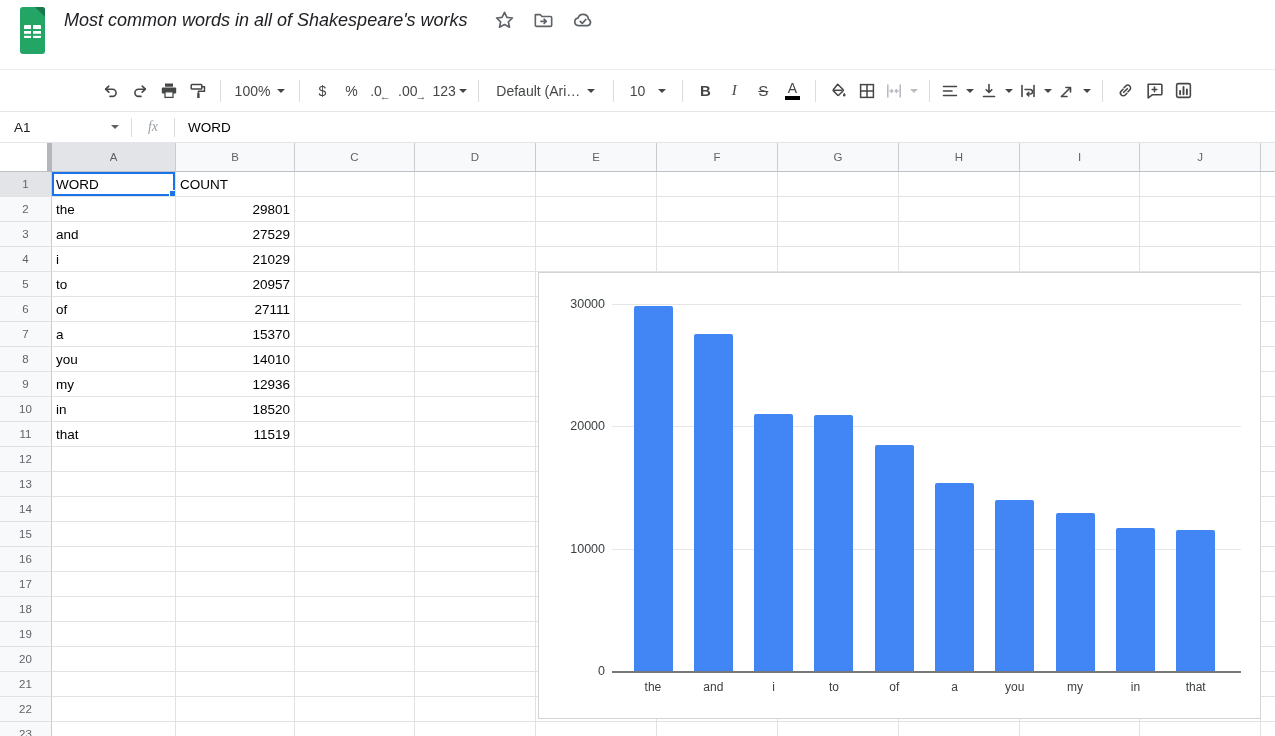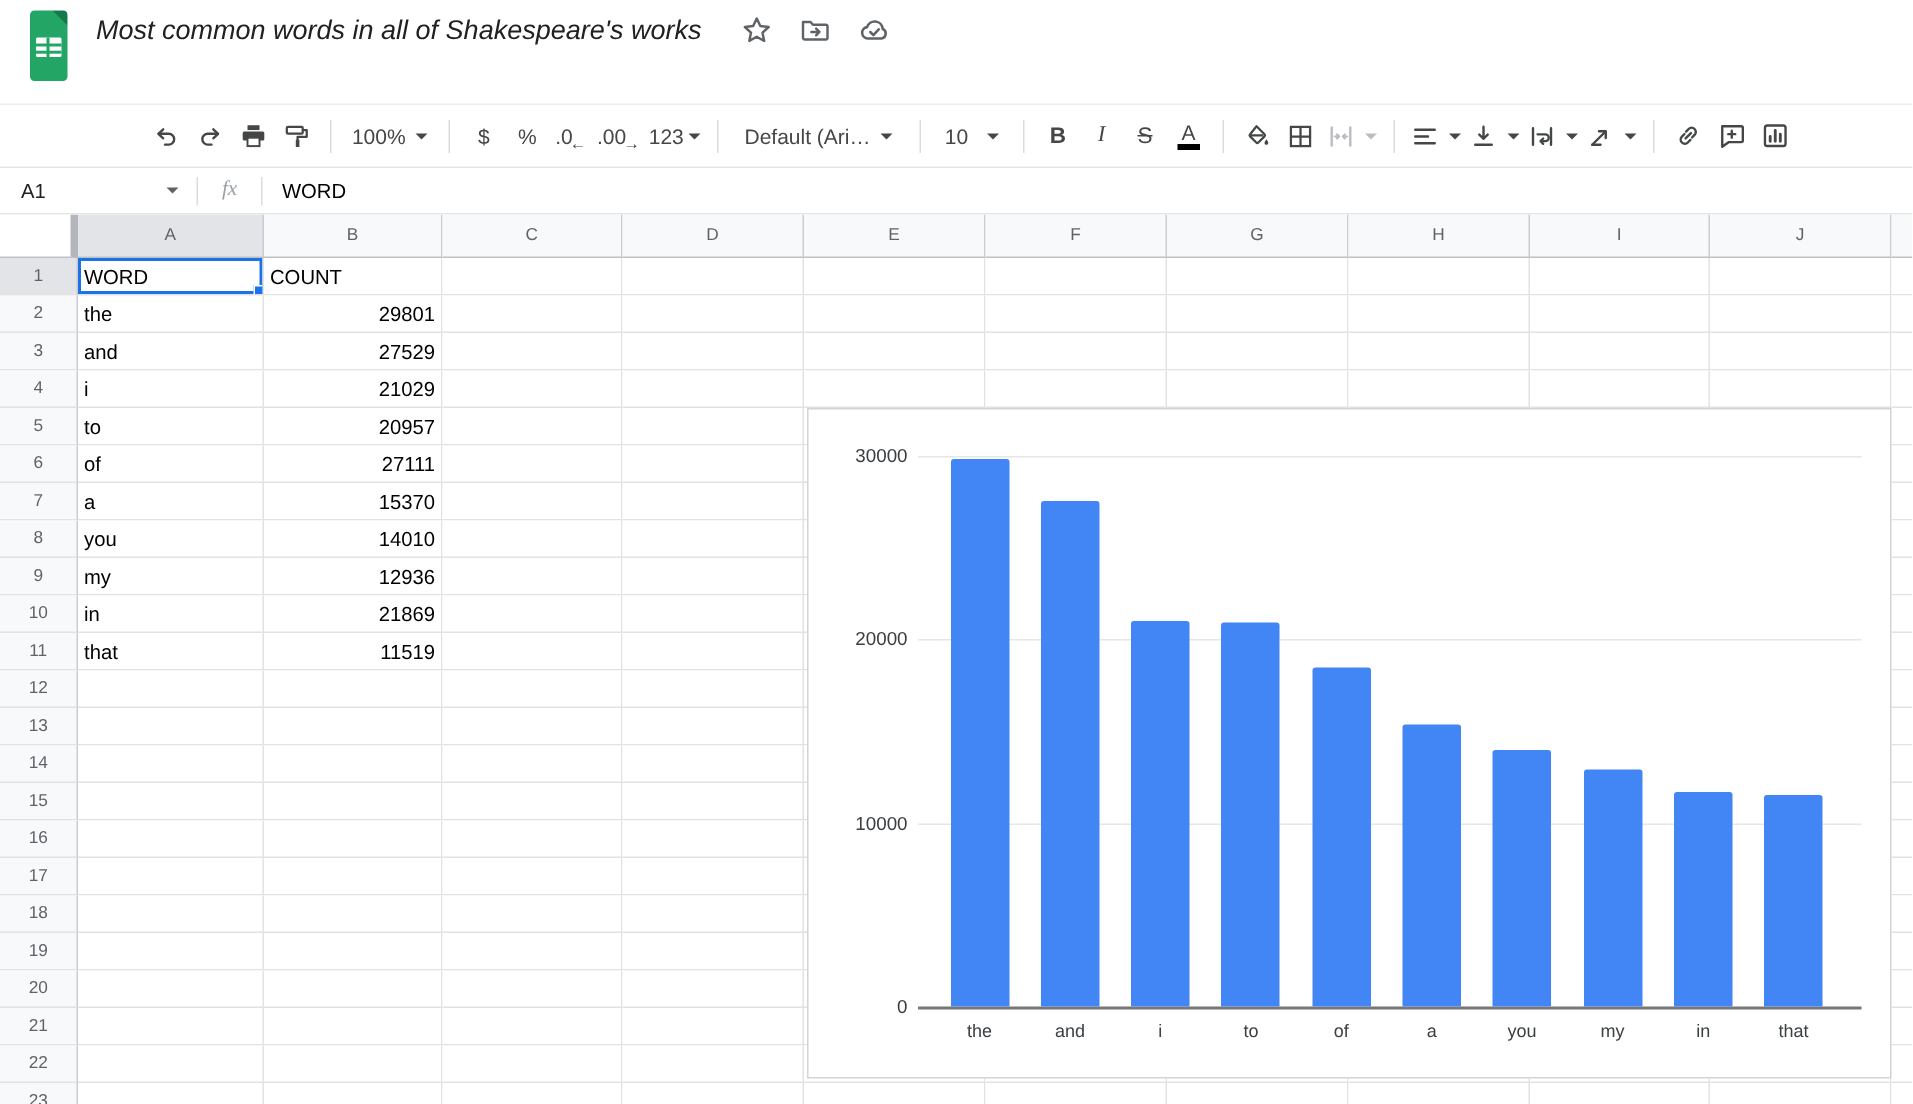--- a/index.html
+++ b/index.html
@@ -433,21 +433,21 @@
           <div class="cell" style="width: 121px;"></div>
           <div class="cell" style="width: 121px;"></div>
           <div class="cell" style="width: 121px;"></div>
           <div class="cell" style="width: 121px;"></div>
           <div class="cell" style="width: 120px;"></div>
           <div class="cell" style="width: 121px;"></div>
           <div class="cell filler"></div>
         </div>
         <div class="cell-row">
           <div class="cell" style="width: 124px;">in</div>
-          <div class="cell num" style="width: 119px;">21869</div>
+          <div class="cell num" style="width: 119px;">18520</div>
           <div class="cell" style="width: 120px;"></div>
           <div class="cell" style="width: 121px;"></div>
           <div class="cell" style="width: 121px;"></div>
           <div class="cell" style="width: 121px;"></div>
           <div class="cell" style="width: 121px;"></div>
           <div class="cell" style="width: 121px;"></div>
           <div class="cell" style="width: 120px;"></div>
           <div class="cell" style="width: 121px;"></div>
           <div class="cell filler"></div>
         </div>

